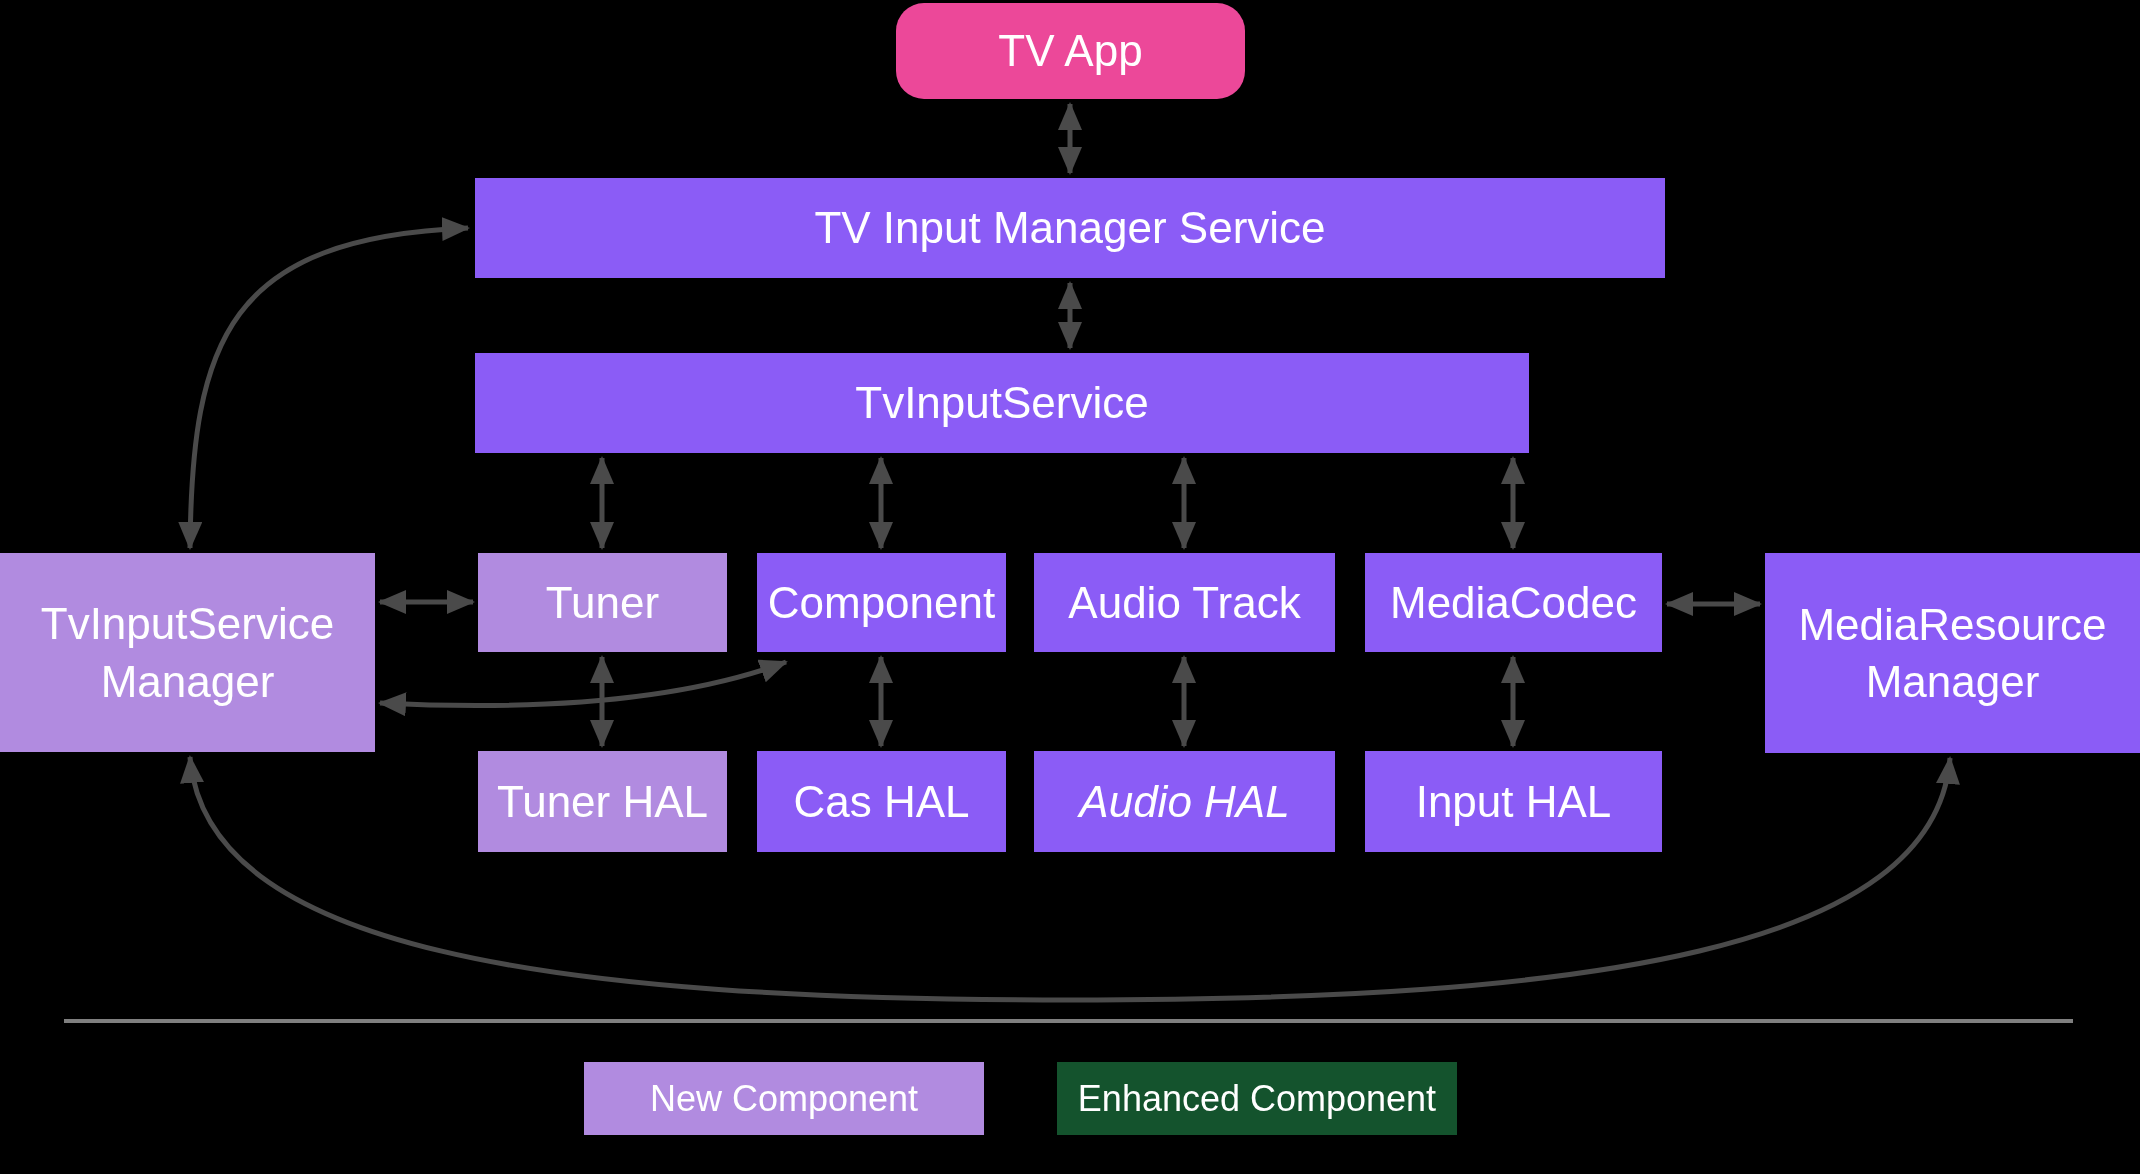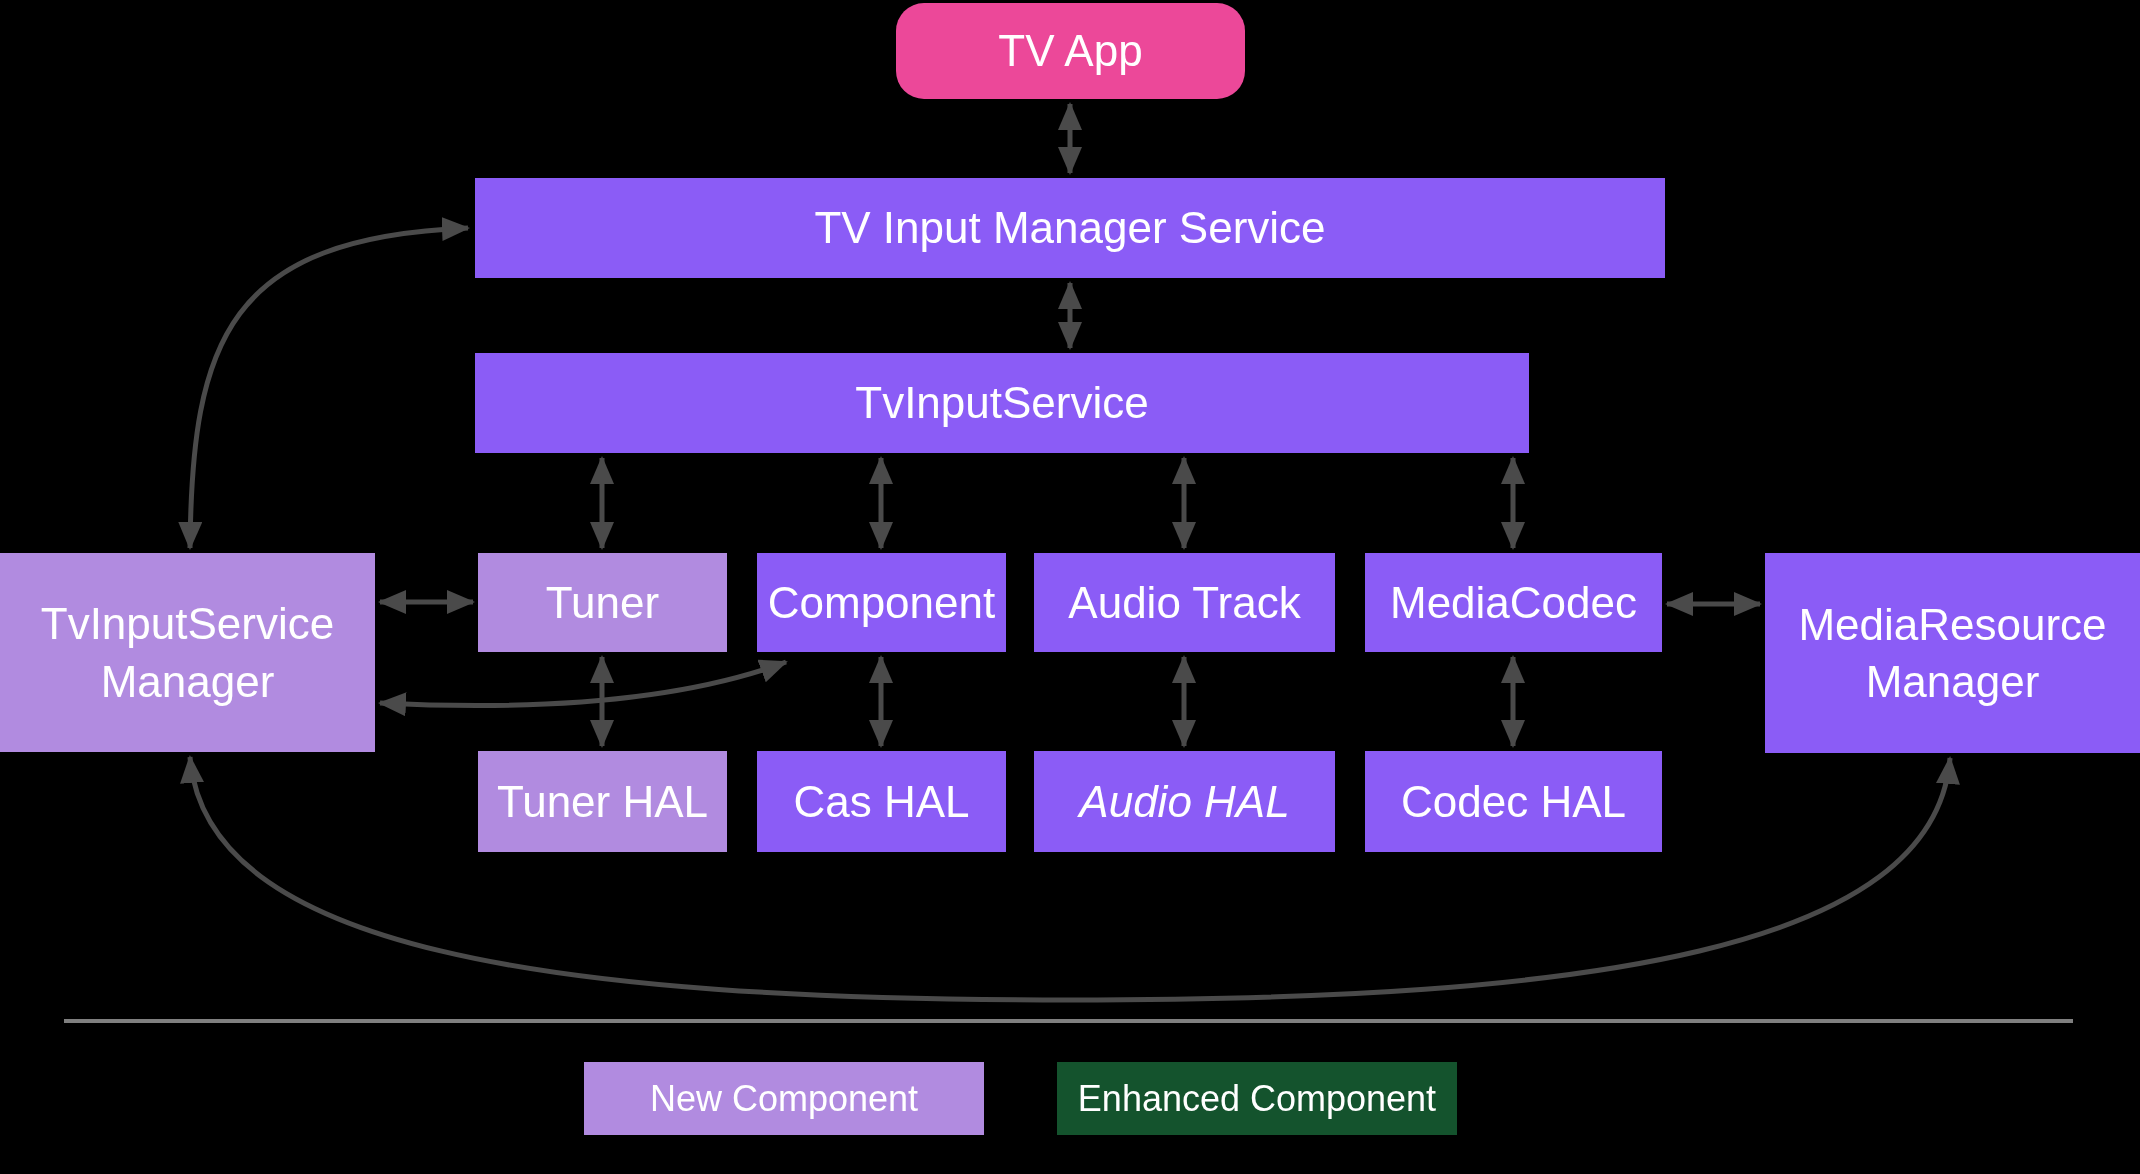--- a/index.html
+++ b/index.html
@@ -129,21 +129,21 @@
   <div class="node purple" id="trm">TvInputService Manager</div>
 
   <div class="node orange" id="mrm">MediaResource Manager</div>
 
   <div class="node purple" id="tuner-hal">Tuner HAL</div>
 
   <div class="node orange" id="cas-hal">Cas HAL</div>
 
   <div class="node orange" id="audio-hal">Audio HAL</div>
 
-  <div class="node orange" id="codec-hal">Codec HAL</div>
+  <div class="node orange" id="codec-hal">Input HAL</div>
 
   <div id="divider"></div>
 
   <div class="legend-box" id="legend-new">New Component</div>
 
   <div class="legend-box" id="legend-enhanced">Enhanced Component</div>
 
 </div>
 
 </body></html>

